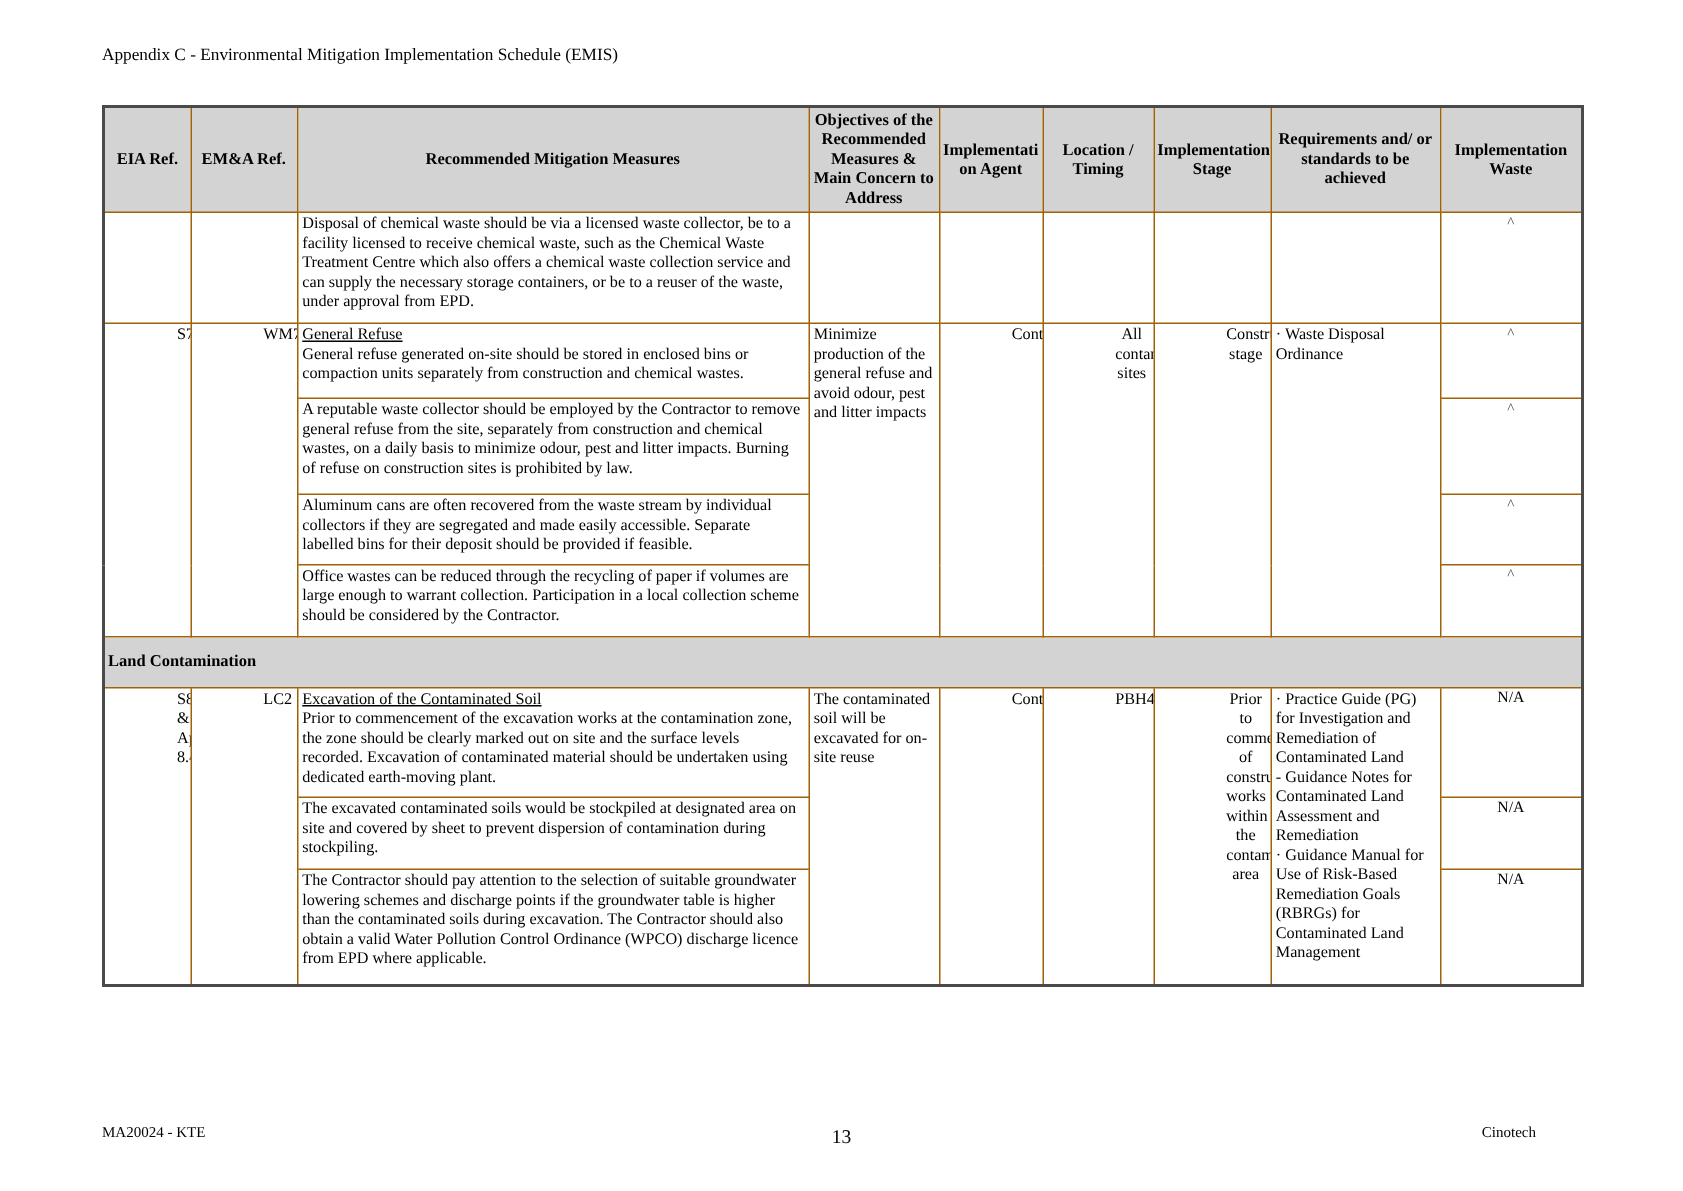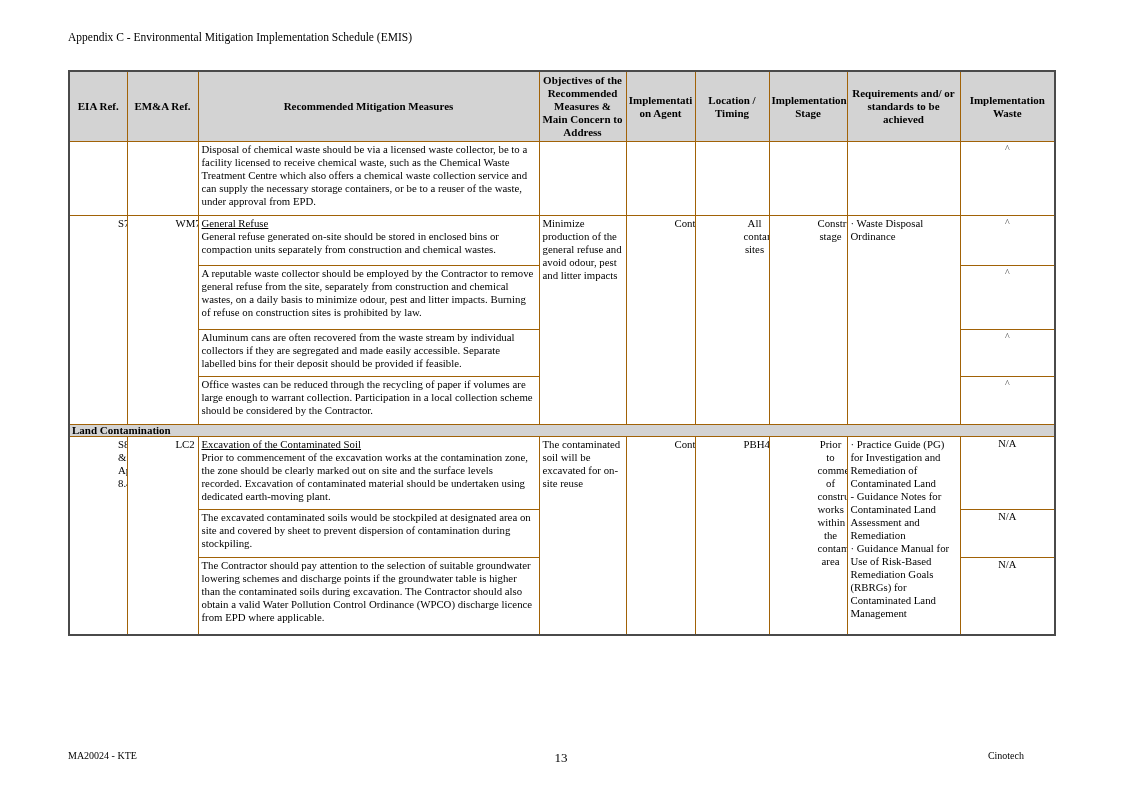--- a/index.html
+++ b/index.html
@@ -8,21 +8,21 @@
   .doc-title{position:absolute;left:68px;top:31px;font-size:11.5px;}
   table.emis{position:absolute;left:68px;top:70px;width:986px;border-collapse:collapse;table-layout:fixed;border:2px solid #4a4a4a;}
   th,td{border:1px solid #a16207;padding:1px 3px;vertical-align:top;font-size:10.8px;line-height:13px;overflow:hidden;}
   thead th{background:#d3d3d3;font-weight:bold;text-align:center;vertical-align:middle;font-size:11px;line-height:13px;padding:2px;}
   thead tr{height:67px;}
   th.wrap-any{overflow-wrap:anywhere;margin-left:44px;}
   td.center{text-align:center;padding-left:48px;}
   td.status{text-align:center;font-size:10px;line-height:11px;color:#444;}
   td.status-na{text-align:center;font-size:10.5px;line-height:12px;color:#000;margin-left:31px;}
   .measure-heading{text-decoration:underline;display:block;}
-  td.band{background:#d3d3d3;font-weight:bold;font-size:11px;line-height:11px;padding:0 2px;}
+  td.band{background:#d3d3d3;font-weight:bold;font-size:11px;line-height:11px;padding:11px 2px;}
   td.prelines{white-space:pre-line;}
   .footer-left{position:absolute;left:68px;top:750px;font-size:10px;}
   .footer-center{position:absolute;left:0;top:750px;width:1122px;text-align:center;font-size:13px;}
   .footer-right{position:absolute;right:68px;top:750px;font-size:10px;}
 </style>
 </head>
 <body>
 
 <div class="page">
 

